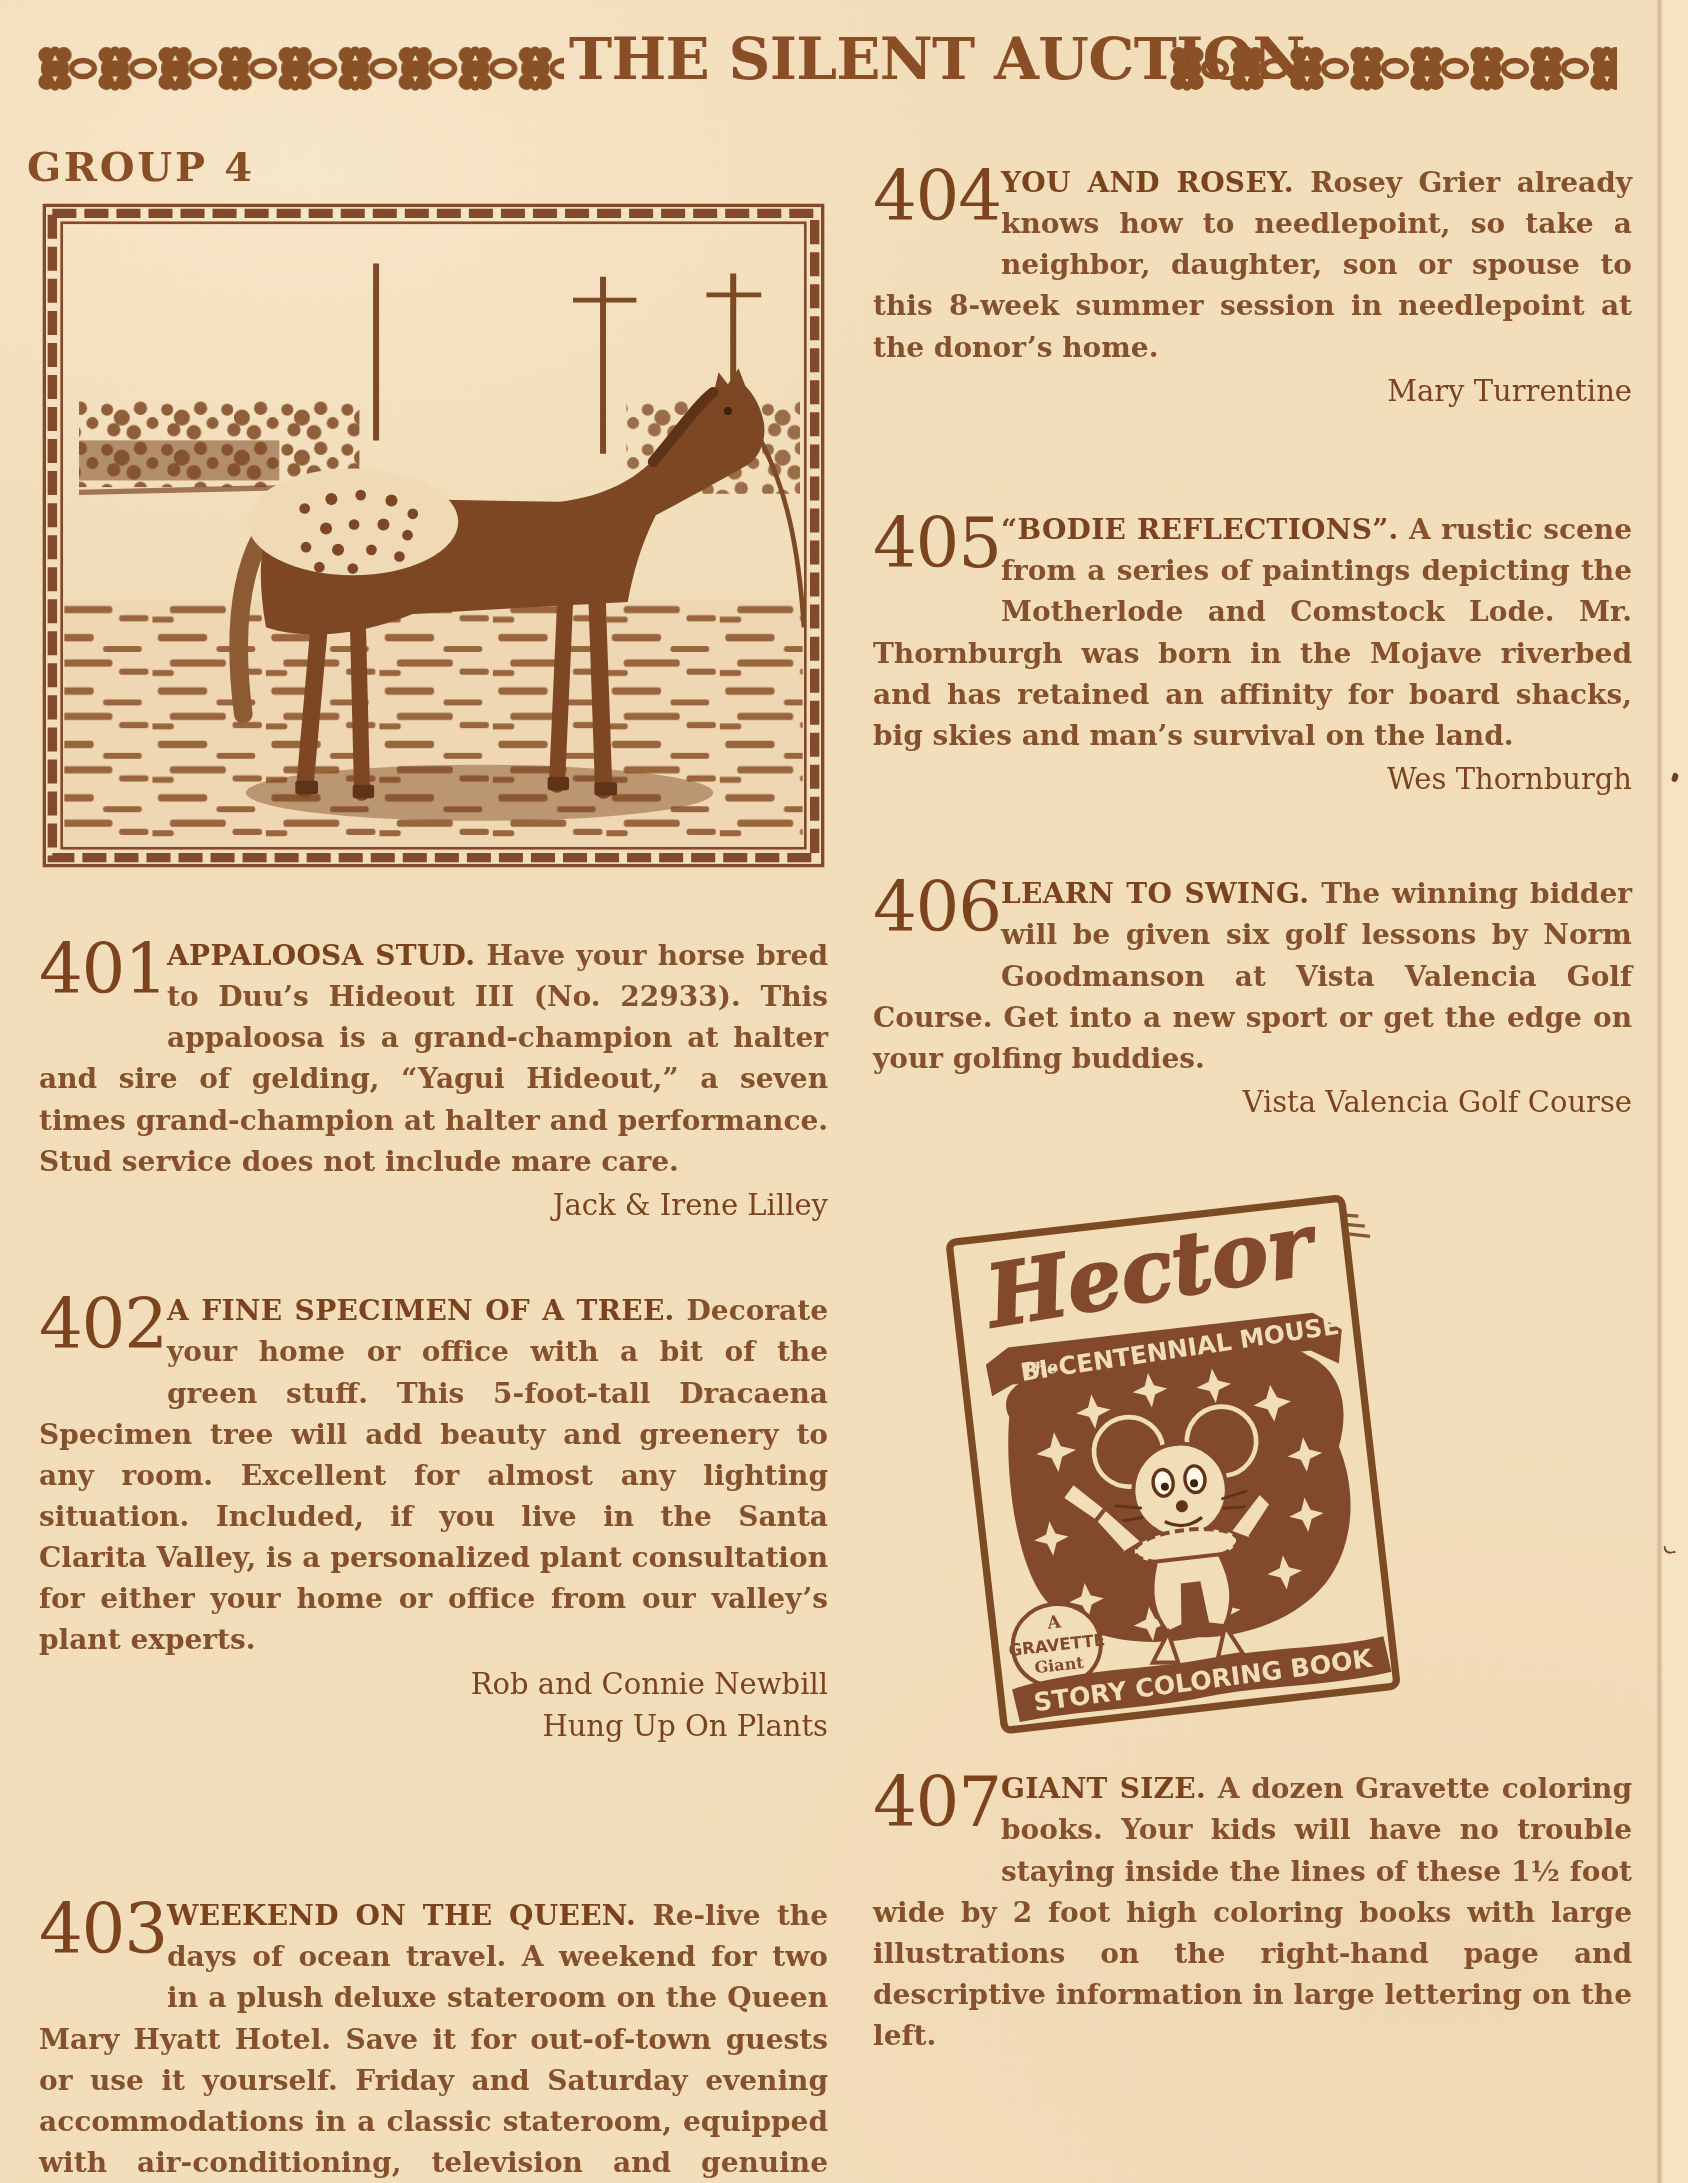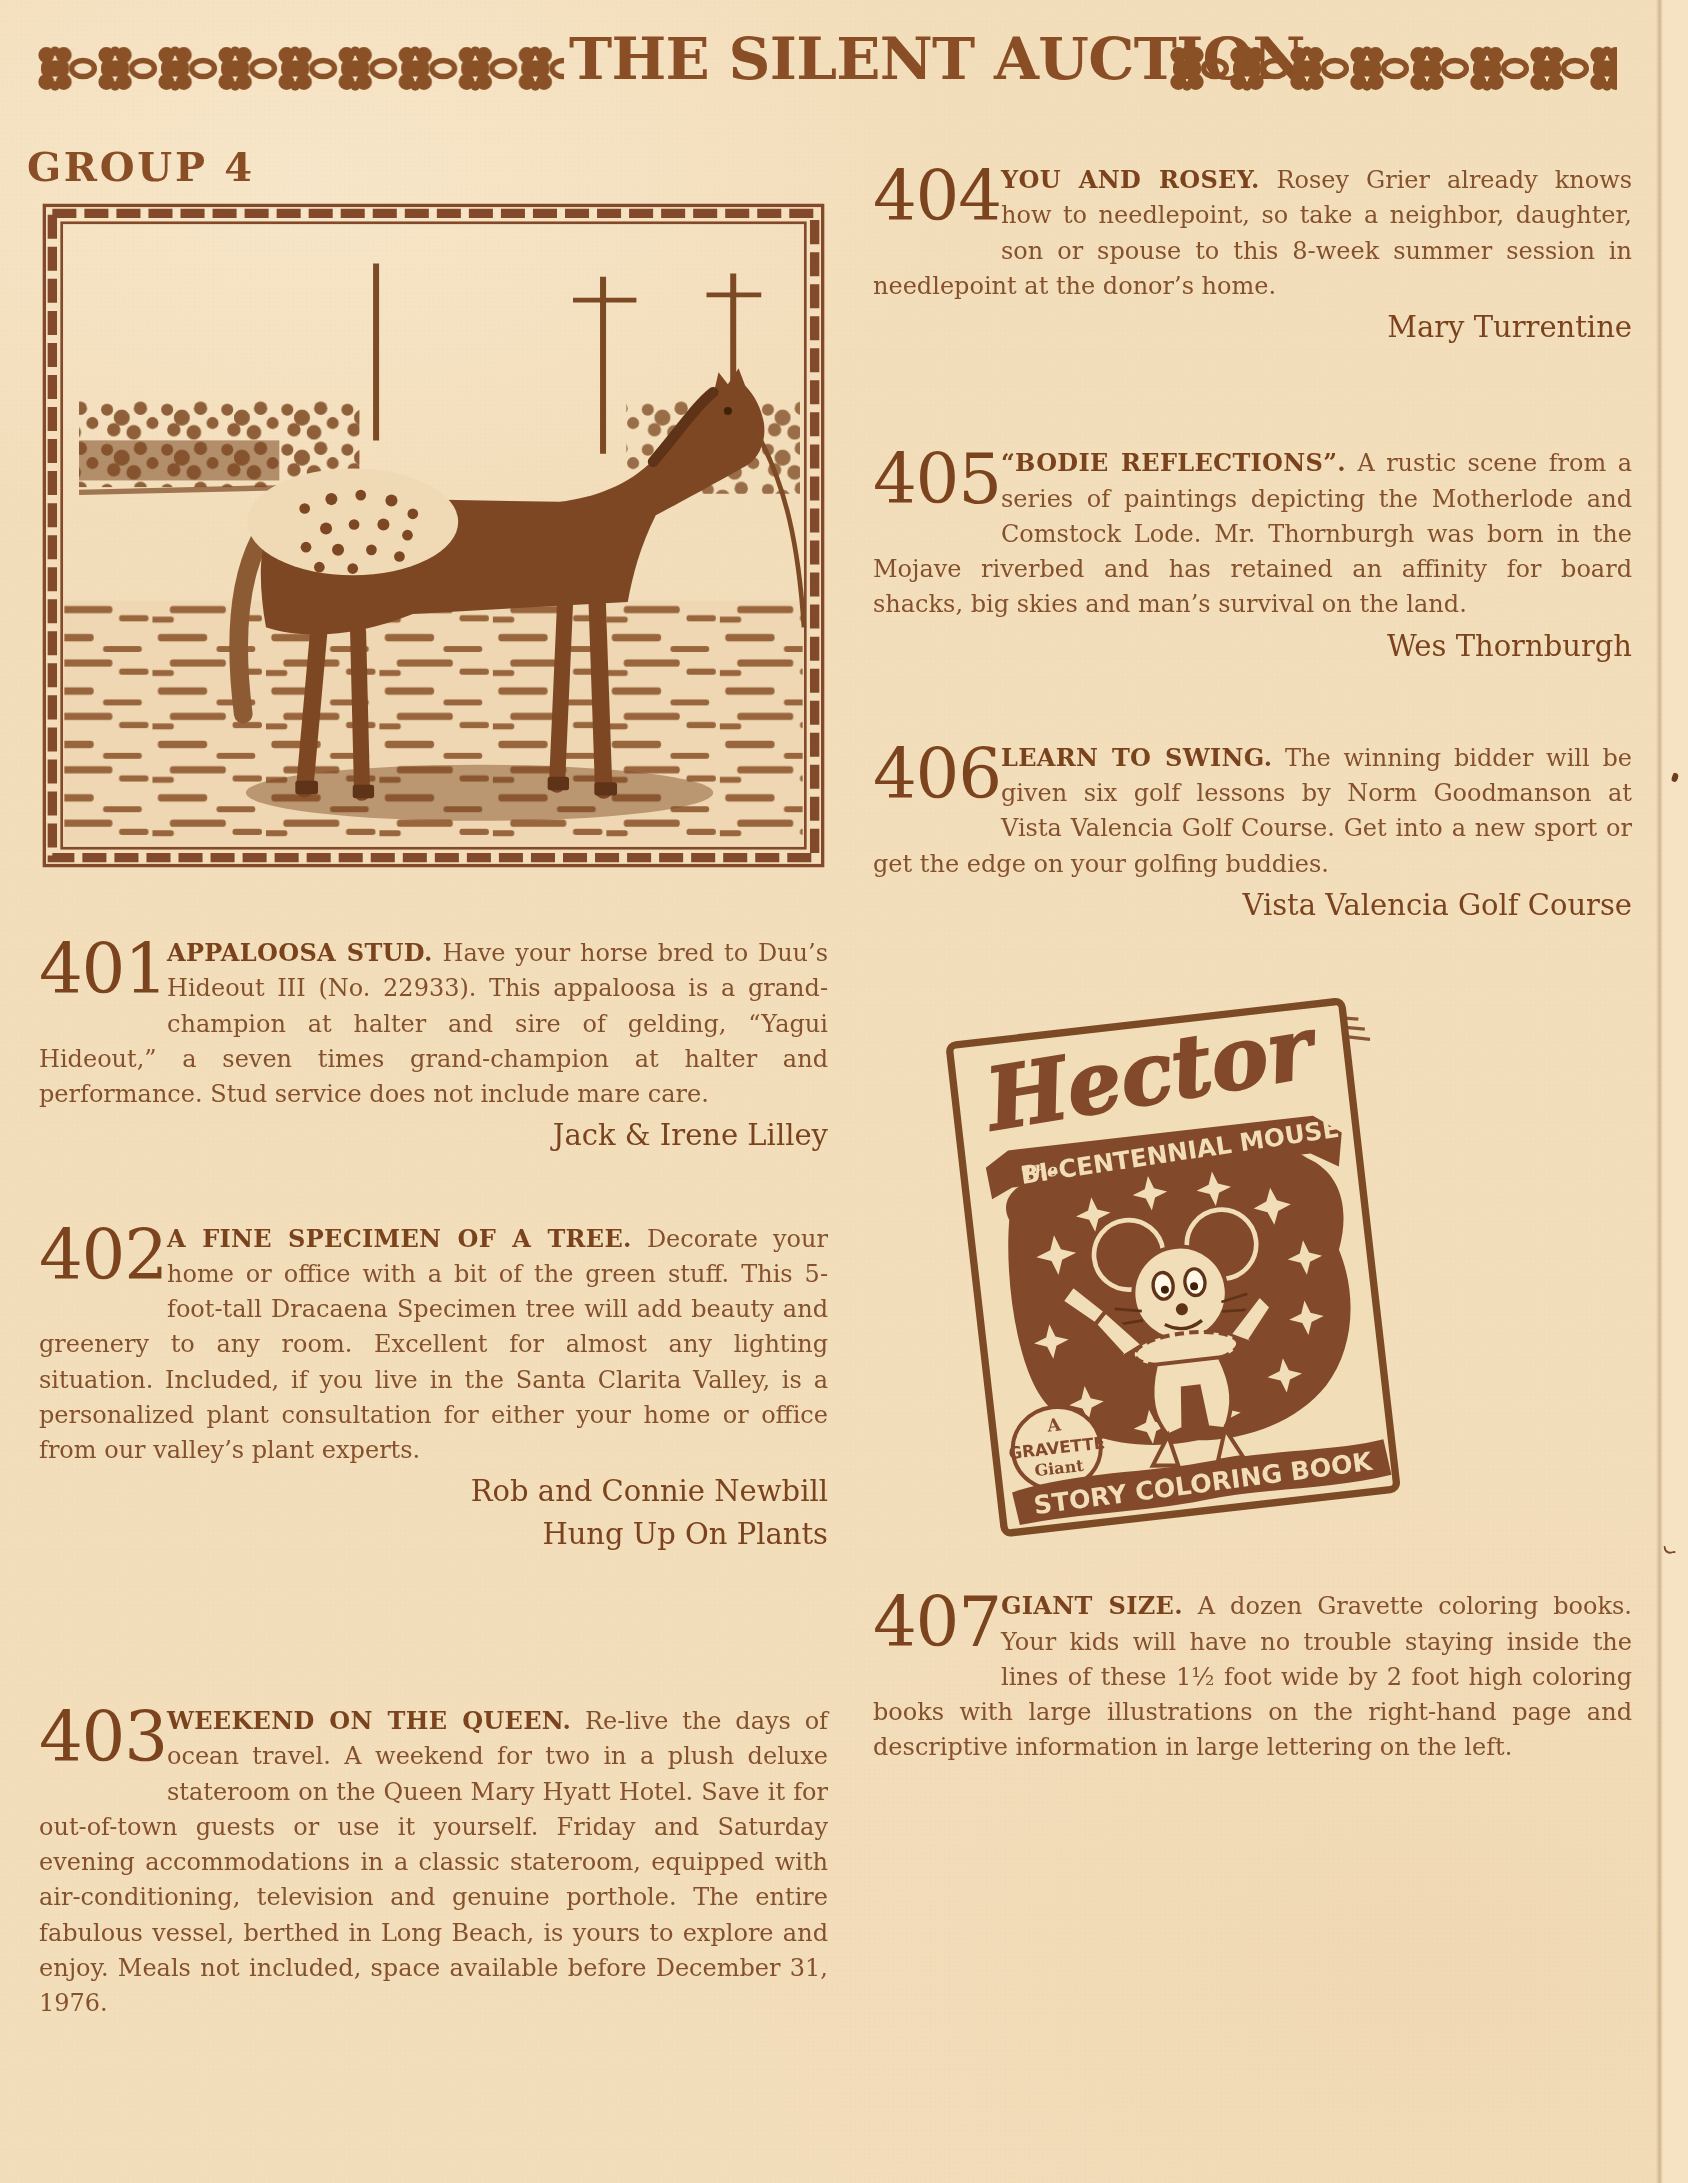--- a/index.html
+++ b/index.html
@@ -45,34 +45,34 @@
   .photo-wrap{width:789px;height:671px;}
 
   .item{margin:0;}
   .item .num{
     float:left;width:128px;height:85px;
     font-size:69px;line-height:1.0;font-weight:normal;color:#7c441e;
     letter-spacing:-1.3px;
   }
   .item p{
     margin:0;
-    font-size:24px;line-height:1.47;
-    text-align:justify;color:#85502c;
+    font-size:28px;line-height:1.47;
+    text-align:justify;color:#85502c;font-weight:bold;
   }
   .item p b{color:#7a431d;letter-spacing:0.3px;}
   .donor{
     margin:4px 0 0 0;
     font-size:29px;line-height:1.32;font-weight:normal;text-align:right;color:#7a431d;
   }
   .mt401{margin-top:64px;}
   .mt402{margin-top:66px;}
   .mt403{margin-top:150px;}
   .mt405{margin-top:99px;}
   .mt406{margin-top:75px;}
-  .mt407{margin-top:60px;}
+  .mt407{margin-top:43px;}
 
   .hector-wrap{
     width:443px;height:527px;margin:77px 0 0 85px;
     transform:rotate(-6.5deg);transform-origin:50% 50%;
   }
 
   .page-number{
     position:absolute;left:0;top:2067px;width:1621px;
     text-align:center;font-size:27px;color:#7c4a26;letter-spacing:1.3px;
   }

